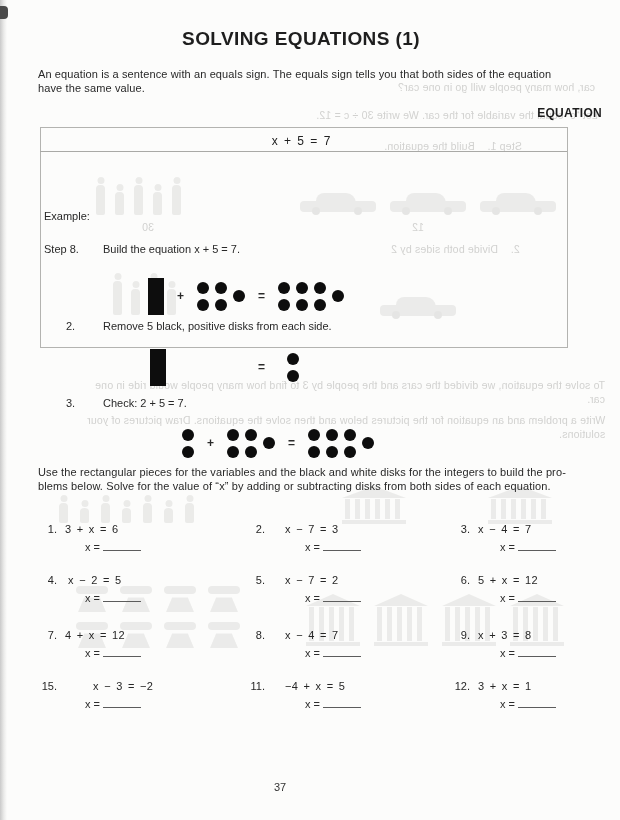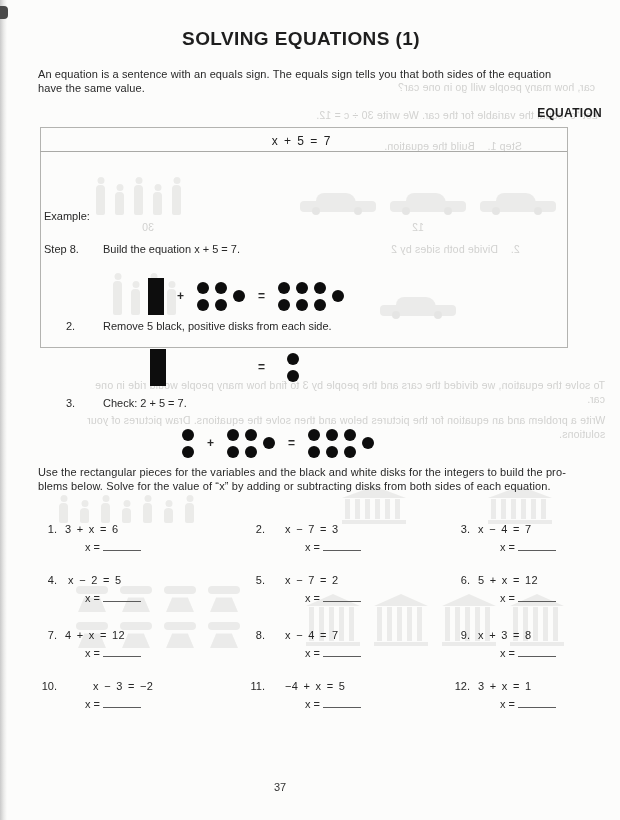--- a/index.html
+++ b/index.html
@@ -361,21 +361,21 @@
       <div class="psub" style="left: 500px; top: 591px;"><span>x = </span><span class="blank"></span></div>
       <div class="pnum" style="left: 23px; top: 629px;">7.</div>
       <div class="peq" style="left: 65px; top: 629px;">4 + x = 12</div>
       <div class="psub" style="left: 85px; top: 646px;"><span>x = </span><span class="blank"></span></div>
       <div class="pnum" style="left: 231px; top: 629px;">8.</div>
       <div class="peq" style="left: 285px; top: 629px;">x − 4 = 7</div>
       <div class="psub" style="left: 305px; top: 646px;"><span>x = </span><span class="blank"></span></div>
       <div class="pnum" style="left: 436px; top: 629px;">9.</div>
       <div class="peq" style="left: 478px; top: 629px;">x + 3 = 8</div>
       <div class="psub" style="left: 500px; top: 646px;"><span>x = </span><span class="blank"></span></div>
-      <div class="pnum" style="left: 23px; top: 680px;">10.</div>
+      <div class="pnum" style="left: 23px; top: 680px;">15.</div>
       <div class="peq" style="left: 65px; top: 680px; margin-left: 28px;">x − 3 = −2</div>
       <div class="psub" style="left: 85px; top: 697px;"><span>x = </span><span class="blank"></span></div>
       <div class="pnum" style="left: 231px; top: 680px;">11.</div>
       <div class="peq" style="left: 285px; top: 680px;">−4 + x = 5</div>
       <div class="psub" style="left: 305px; top: 697px;"><span>x = </span><span class="blank"></span></div>
       <div class="pnum" style="left: 436px; top: 680px;">12.</div>
       <div class="peq" style="left: 478px; top: 680px;">3 + x = 1</div>
       <div class="psub" style="left: 500px; top: 697px;"><span>x = </span><span class="blank"></span></div>
     </div>
 

